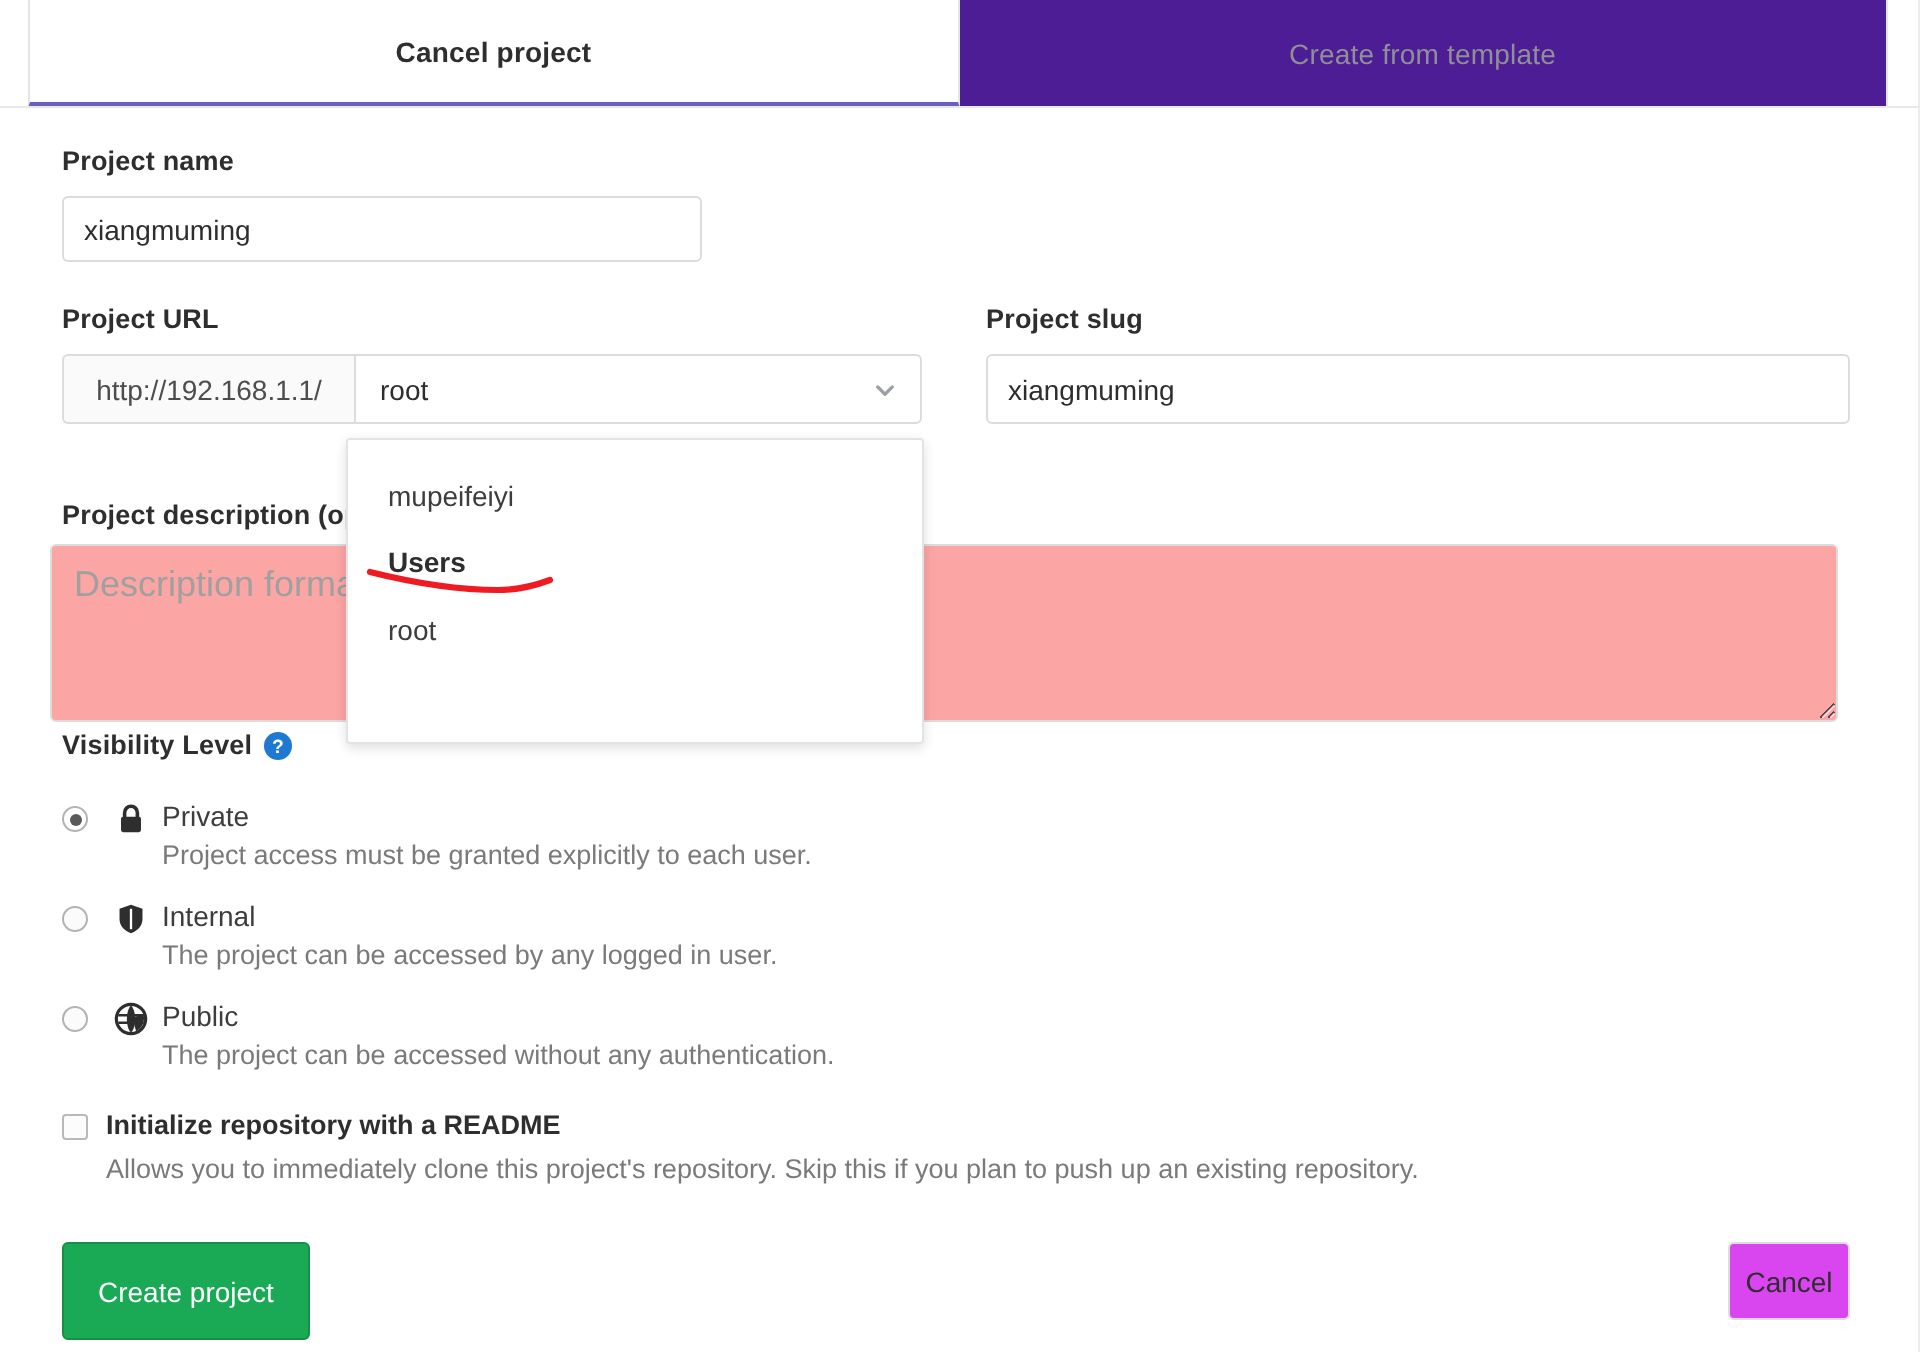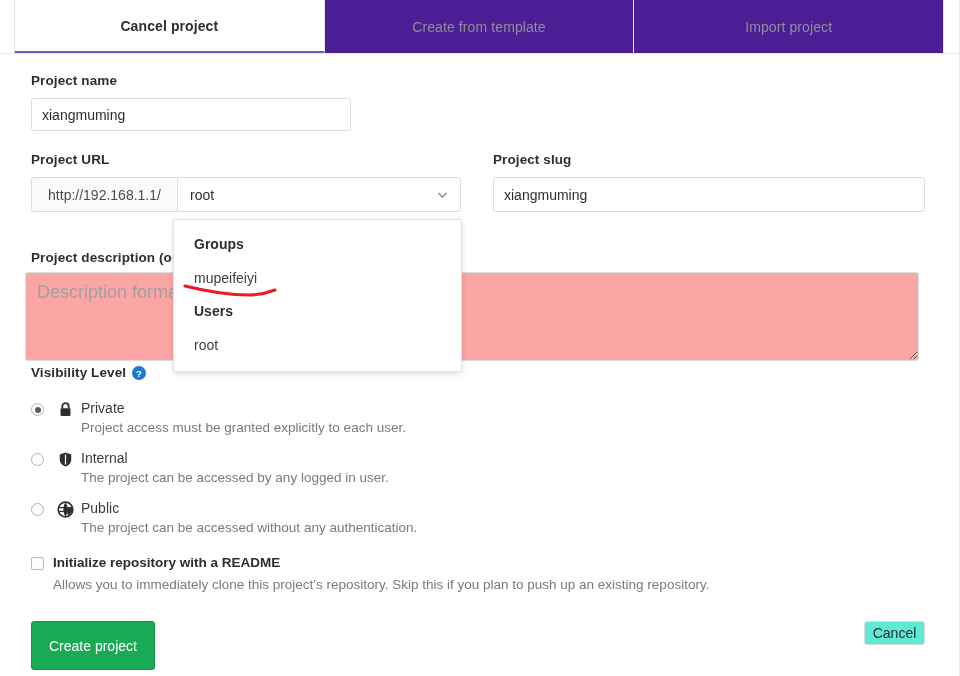--- a/index.html
+++ b/index.html
@@ -240,22 +240,22 @@
     border: 1px solid #168f48;
     border-radius: 3px;
     color: #fff;
     font-size: 14px;
     font-family: "Liberation Sans", sans-serif;
     cursor: pointer;
     display: flex; align-items: center;
   }
   .btn-cancel {
     position: absolute; left: 864px; top: 567px;
-    width: 61px; height: 24px;
-    background: #5eead4;
+    width: 61px; height: 39px;
+    background: #d946ef;
     border: 1px solid #dcdcdc;
     border-radius: 3px;
     color: #2e2e2e;
     font-size: 14px;
     font-family: "Liberation Sans", sans-serif;
     cursor: pointer;
     display: flex; align-items: center; justify-content: center;
   }
 
   .right-rule {
@@ -268,23 +268,20 @@
 <body>
 
 <div id="page">
 
   <div class="tabs">
     <div class="tab active">
       <span>Cancel project</span>
     </div>
     <div class="tab">
       <span>Create from template</span>
-    </div>
-    <div class="tab">
-      <span>Import project</span>
     </div>
   </div>
   <div class="tabs-underline"></div>
 
   <div class="form">
 
     <div class="label pn-label">Project name</div>
     <input class="field pn-input" type="text" placeholder="My awesome project" value="xiangmuming" style="">
 
     <div class="label purl-label">Project URL</div>
@@ -364,21 +361,20 @@
       <span class="readme-title">Initialize repository with a README</span>
       <span class="readme-desc">Allows you to immediately clone this project's repository. Skip this if you plan to push up an existing repository.</span>
     </div>
 
     <button class="btn-create">Create project</button>
     <button class="btn-cancel">Cancel</button>
 
   </div>
 
   <div class="dropdown">
-    <div class="dd-header">Groups</div>
     <div class="dd-item">mupeifeiyi</div>
     <div class="dd-header">Users</div>
     <div class="dd-item">root</div>
   </div>
 
   <div class="annot">
     <svg viewBox="0 0 98 20" width="98" height="20">
       <path d="M2 4 C 22 9, 46 13, 66 13 C 76 13, 84 11, 92 8" fill="none" stroke="#ee1c22" stroke-width="3.1" stroke-linecap="round"></path>
     </svg>
   </div>

